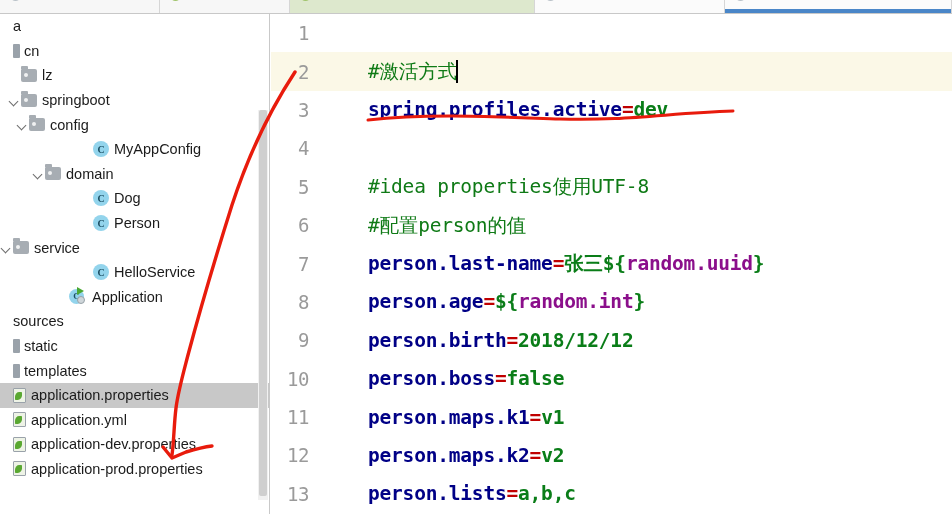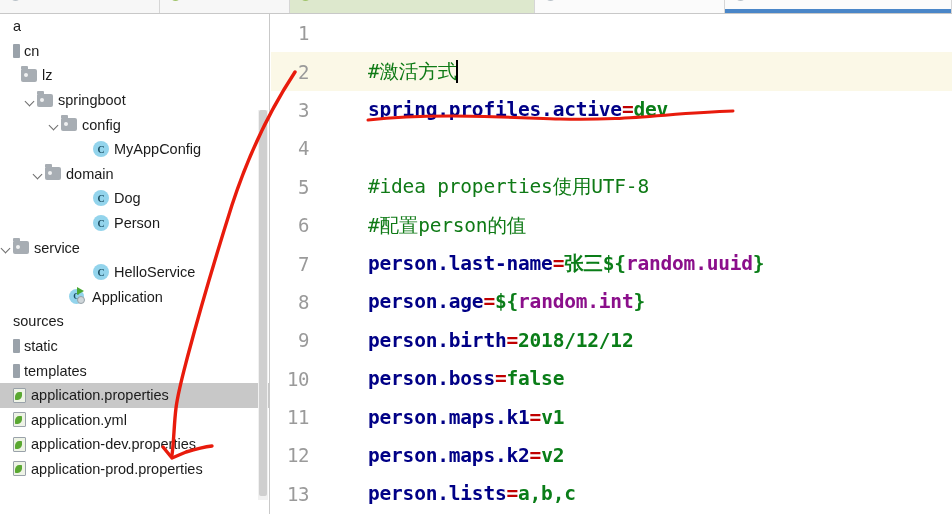--- a/index.html
+++ b/index.html
@@ -258,26 +258,26 @@
         <div class="tree-row">
           <span class="tw"></span>
           <span class="ico mod"></span>
           <span class="tree-label">cn</span>
         </div>
         <div class="tree-row" style="padding-left: 8px;">
           <span class="tw"></span>
           <span class="ico folder"></span>
           <span class="tree-label">lz</span>
         </div>
-        <div class="tree-row" style="padding-left: 24px;">
+        <div class="tree-row" style="padding-left: 8px;">
           <span class="tw open"></span>
           <span class="ico folder"></span>
           <span class="tree-label">springboot</span>
         </div>
-        <div class="tree-row" style="padding-left: 48px;">
+        <div class="tree-row" style="padding-left: 16px;">
           <span class="tw open"></span>
           <span class="ico folder"></span>
           <span class="tree-label">config</span>
         </div>
         <div class="tree-row" style="padding-left: 80px;">
           <span class="tw"></span>
           <span class="ico cls">C</span>
           <span class="tree-label">MyAppConfig</span>
         </div>
         <div class="tree-row" style="padding-left: 32px;">

